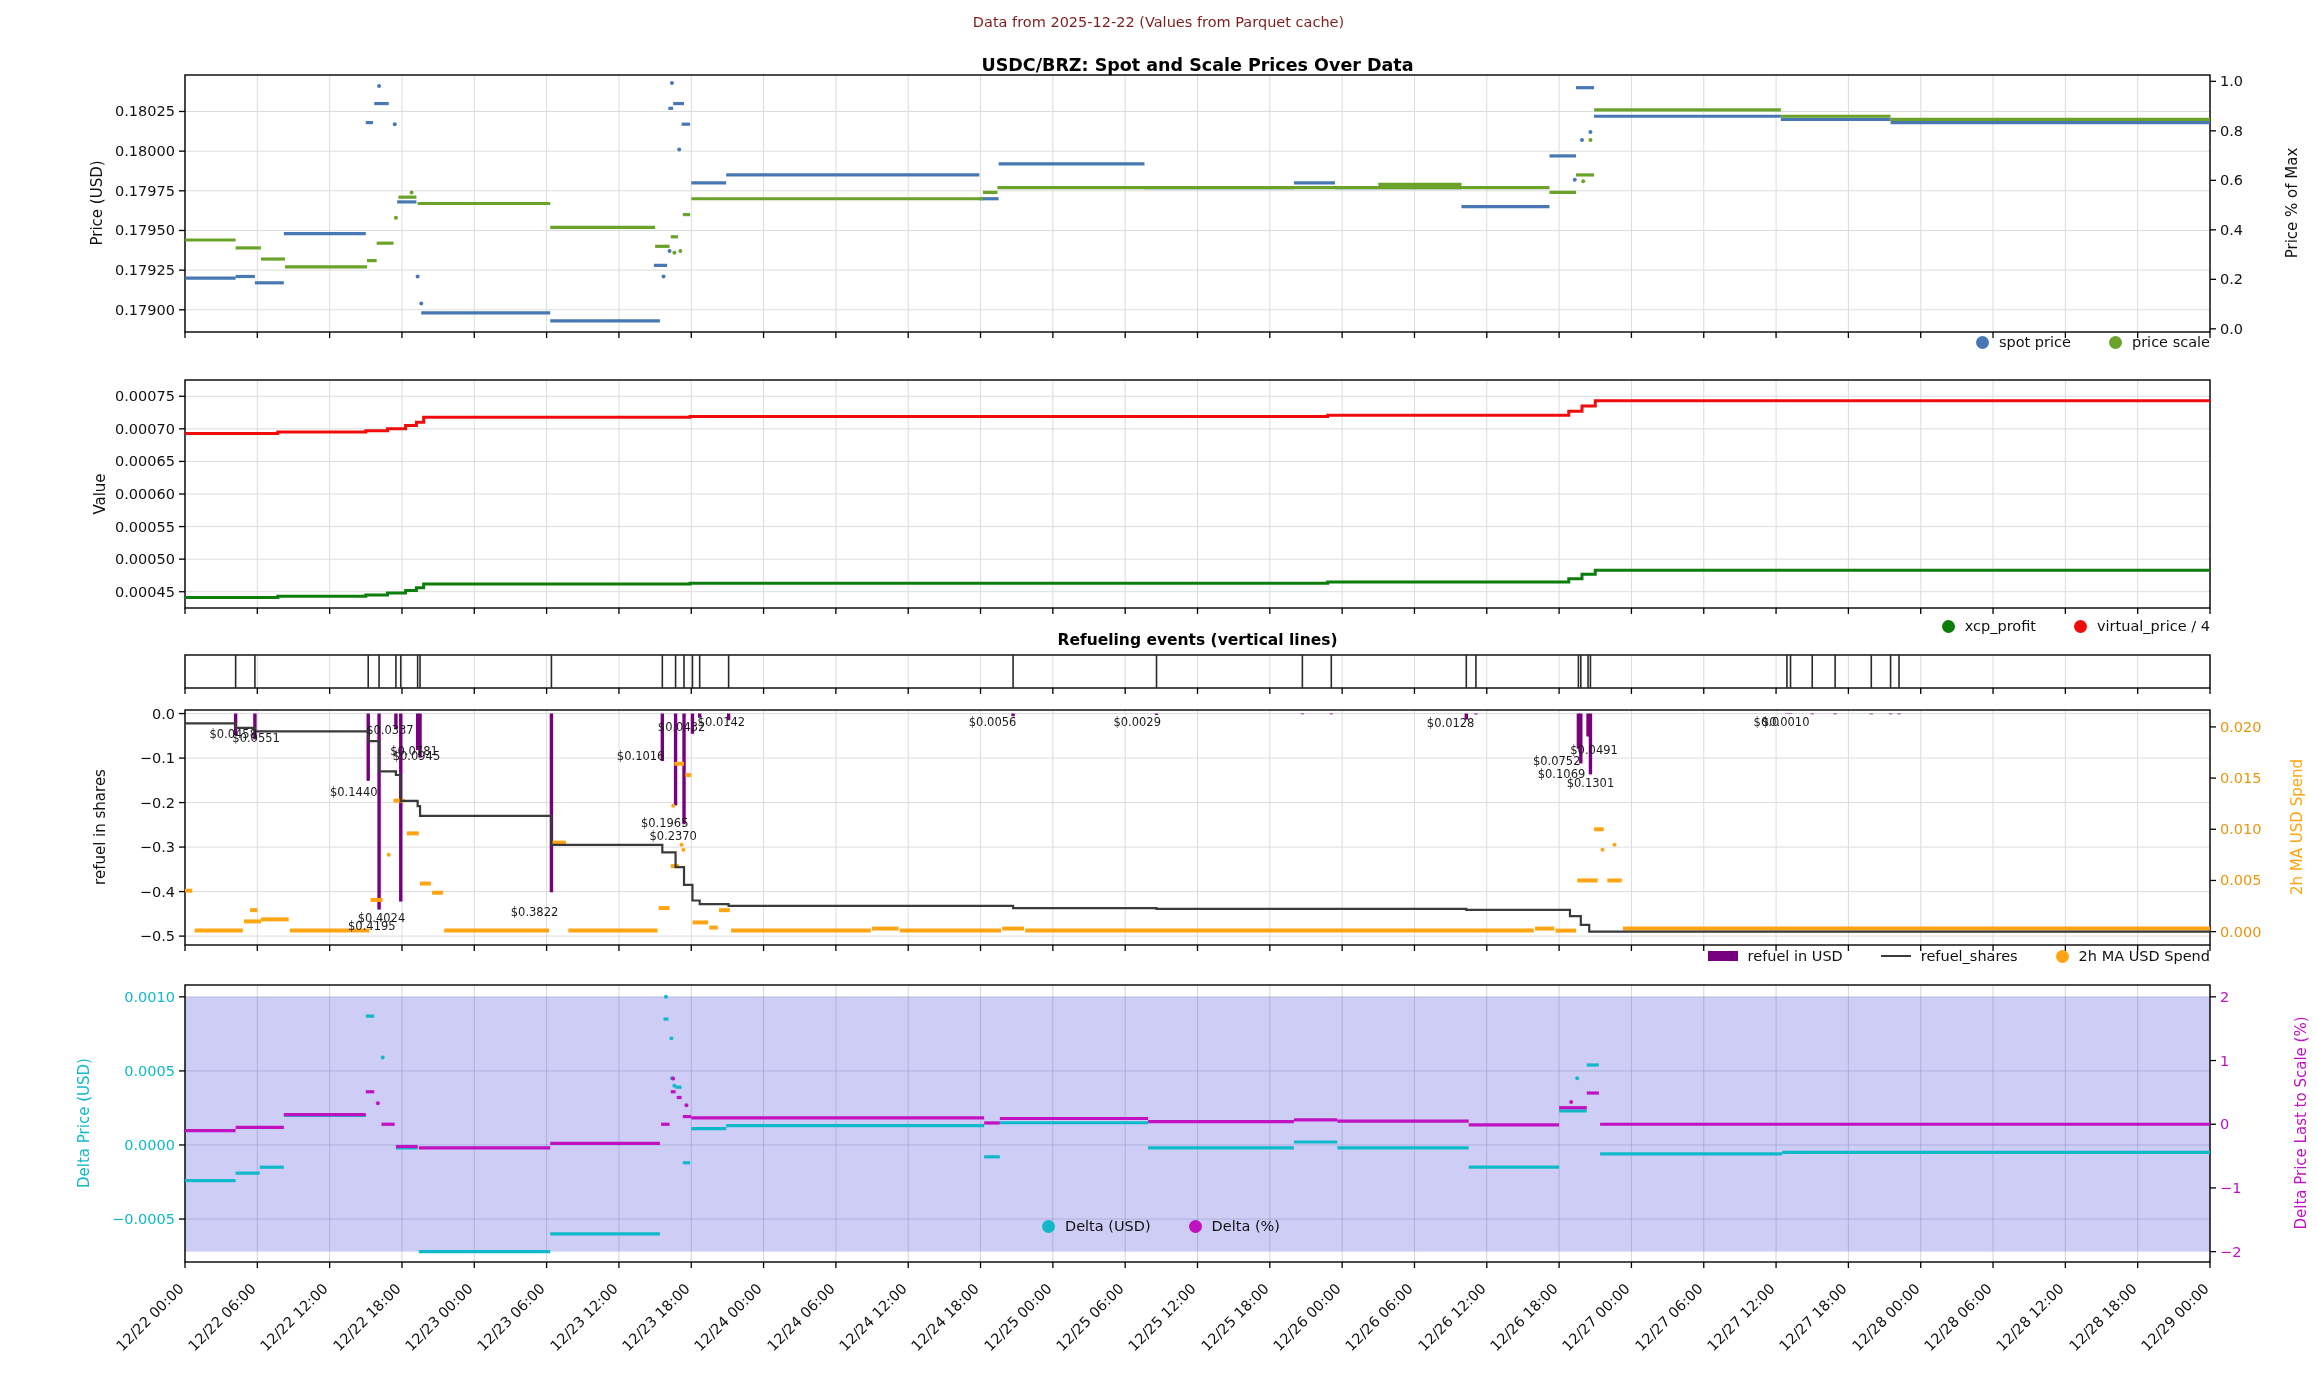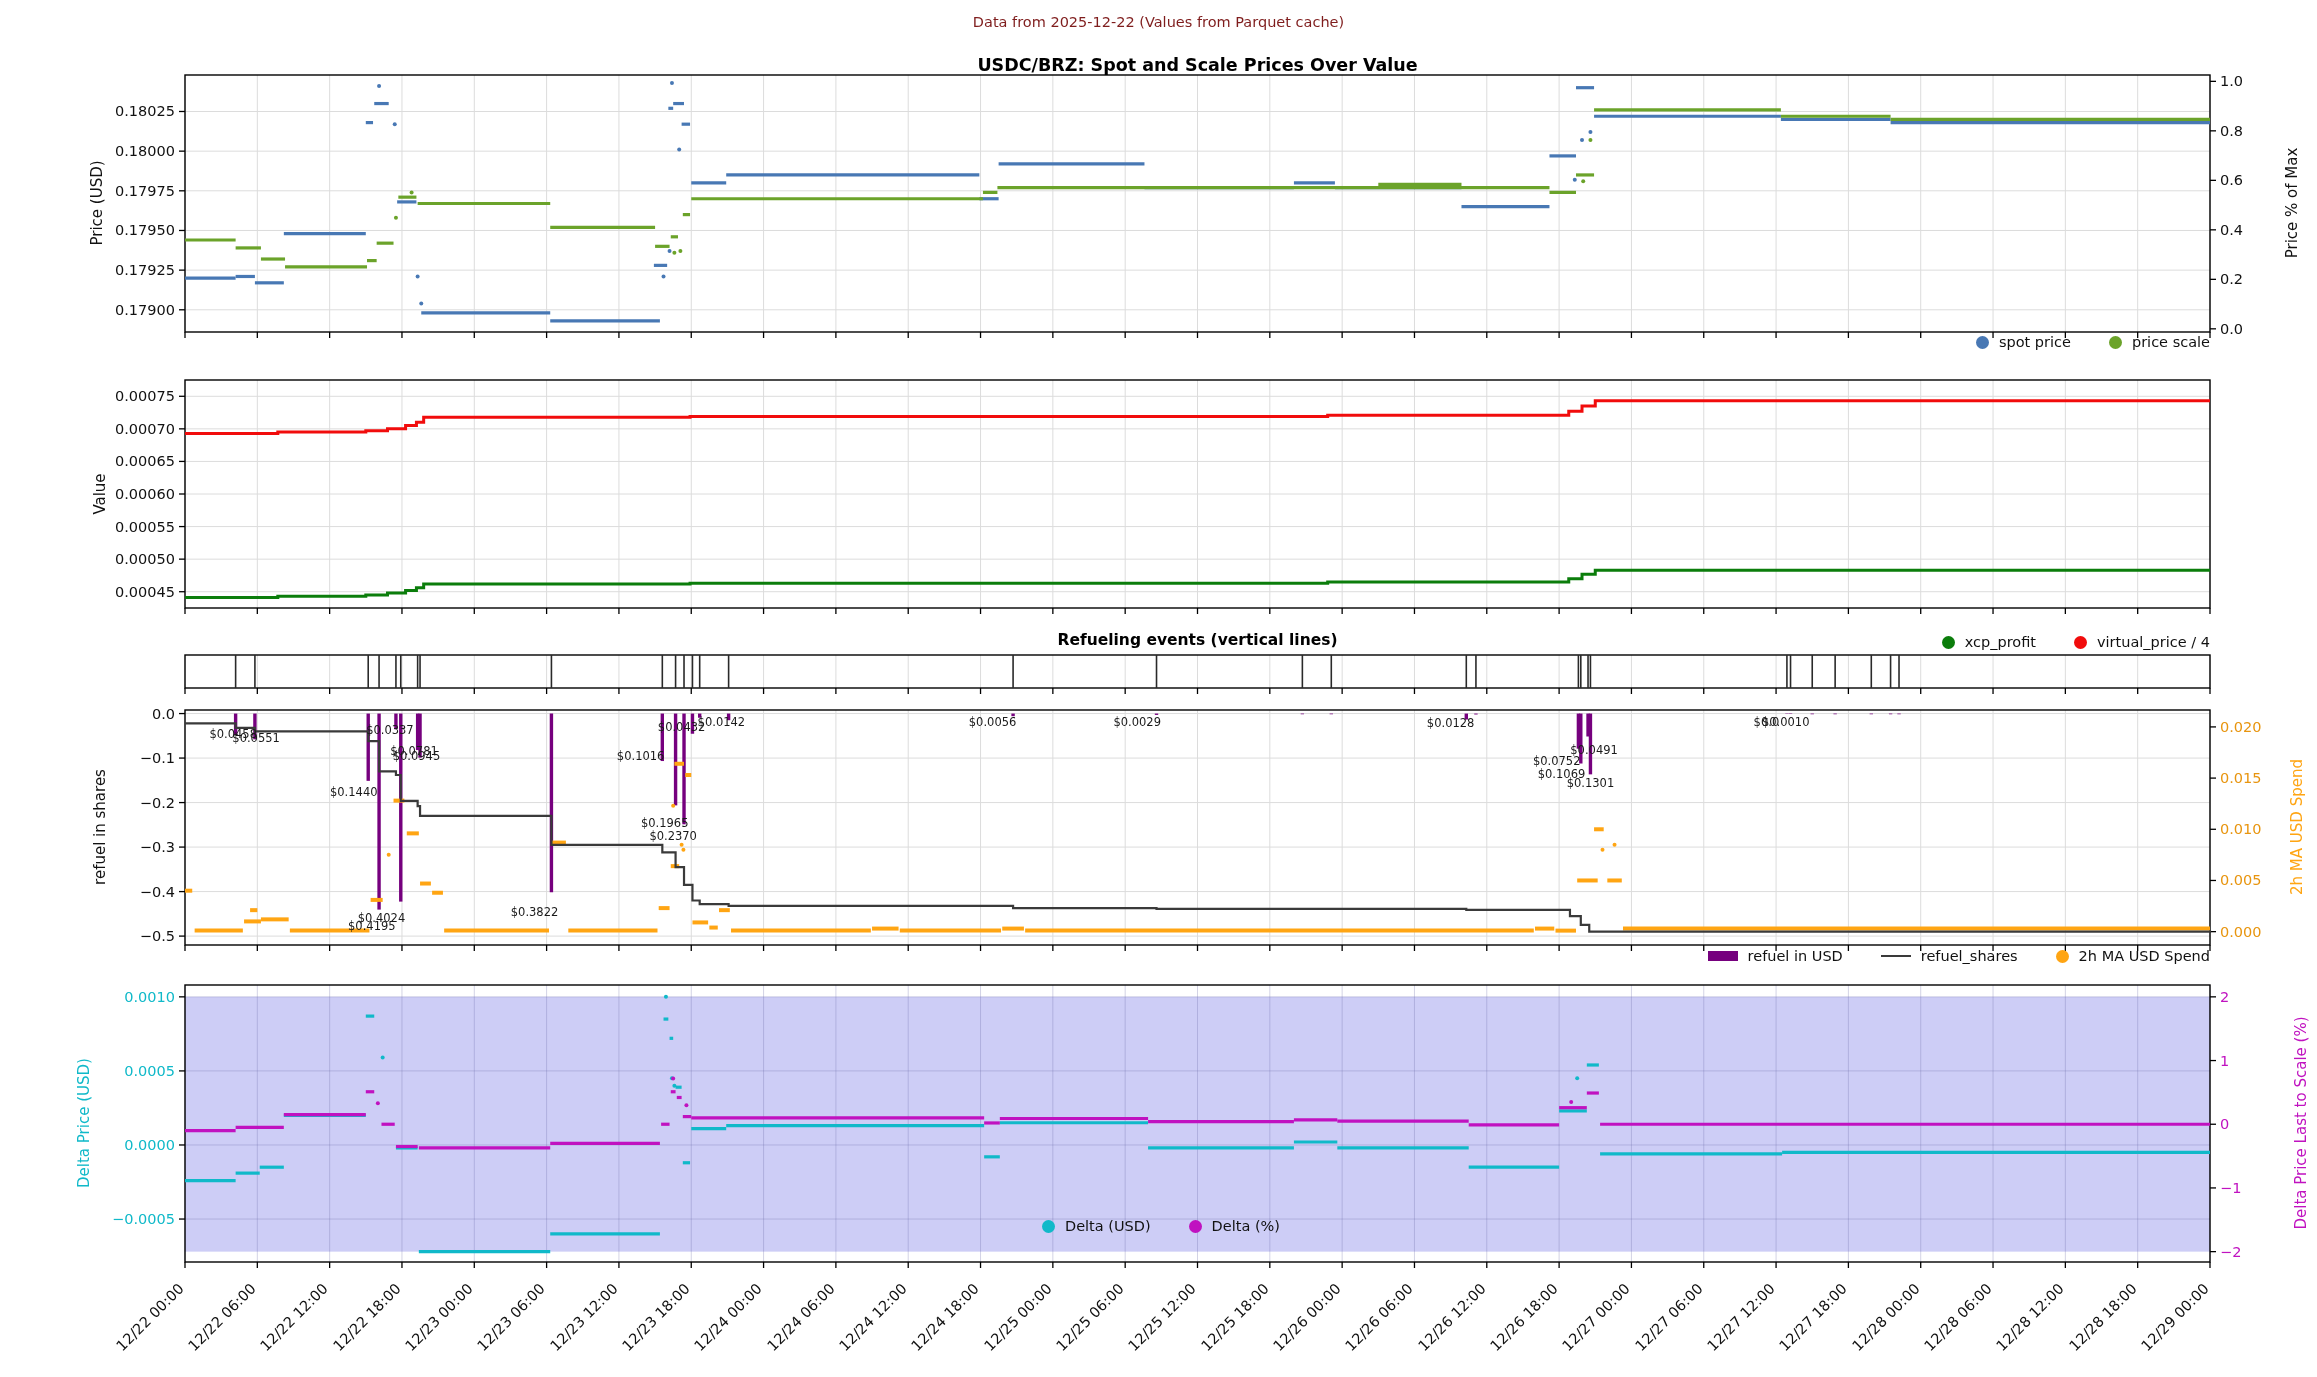--- a/index.html
+++ b/index.html
@@ -19,21 +19,21 @@
   .lineswatch{width:30px;height:0px;border-top:2px solid #3a3a3a;display:inline-block;}
   .xlab{position:absolute;white-space:nowrap;font-size:14.5px;color:#111;
         transform-origin:100% 50%;transform:rotate(-45deg);}
   svg{position:absolute;left:0;overflow:visible;}
 </style>
 </head>
 <body>
 
 <div id="fig">
   <div class="figtitle">Data from 2025-12-22 (Values from Parquet cache)</div>
-  <div class="ptitle" id="t1">USDC/BRZ: Spot and Scale Prices Over Value</div>
+  <div class="ptitle" id="t1">USDC/BRZ: Spot and Scale Prices Over Data</div>
   <div class="ptitle" id="t3">Refueling events (vertical lines)</div>
 
   <div class="vlabel" style="left:97px;top:203px;">Price (USD)</div>
   <div class="vlabel" style="left:2292px;top:203px;">Price % of Max</div>
   <div class="vlabel" style="left:100px;top:494px;">Value</div>
   <div class="vlabel" style="left:100px;top:827px;">refuel in shares</div>
   <div class="vlabel" style="left:2297px;top:827px;color:#ffa513;">2h MA USD Spend</div>
   <div class="vlabel" style="left:84px;top:1123px;color:#10b9c9;">Delta Price (USD)</div>
   <div class="vlabel" style="left:2301px;top:1123px;color:#c012c0;">Delta Price Last to Scale (%)</div>
 
@@ -728,21 +728,21 @@
   <div class="legend" style="right:107px;top:334px;text-align:center;">
     <span class="li">
         <span class="dot" style="background:#4878b4"></span>
         <span>spot price</span>
       </span>
     <span class="li">
         <span class="dot" style="background:#6ba32a"></span>
         <span>price scale</span>
       </span>
   </div>
-  <div class="legend" style="right:107px;top:634px;">
+  <div class="legend" style="right:107px;top:618px;">
     <span class="li">
         <span class="dot" style="background:#0b7d0b"></span>
         <span>xcp_profit</span>
       </span>
     <span class="li">
         <span class="dot" style="background:#f10c0c"></span>
         <span>virtual_price / 4</span>
       </span>
   </div>
   <div class="legend" style="right:107px;top:948px;align-items:flex-end;">

